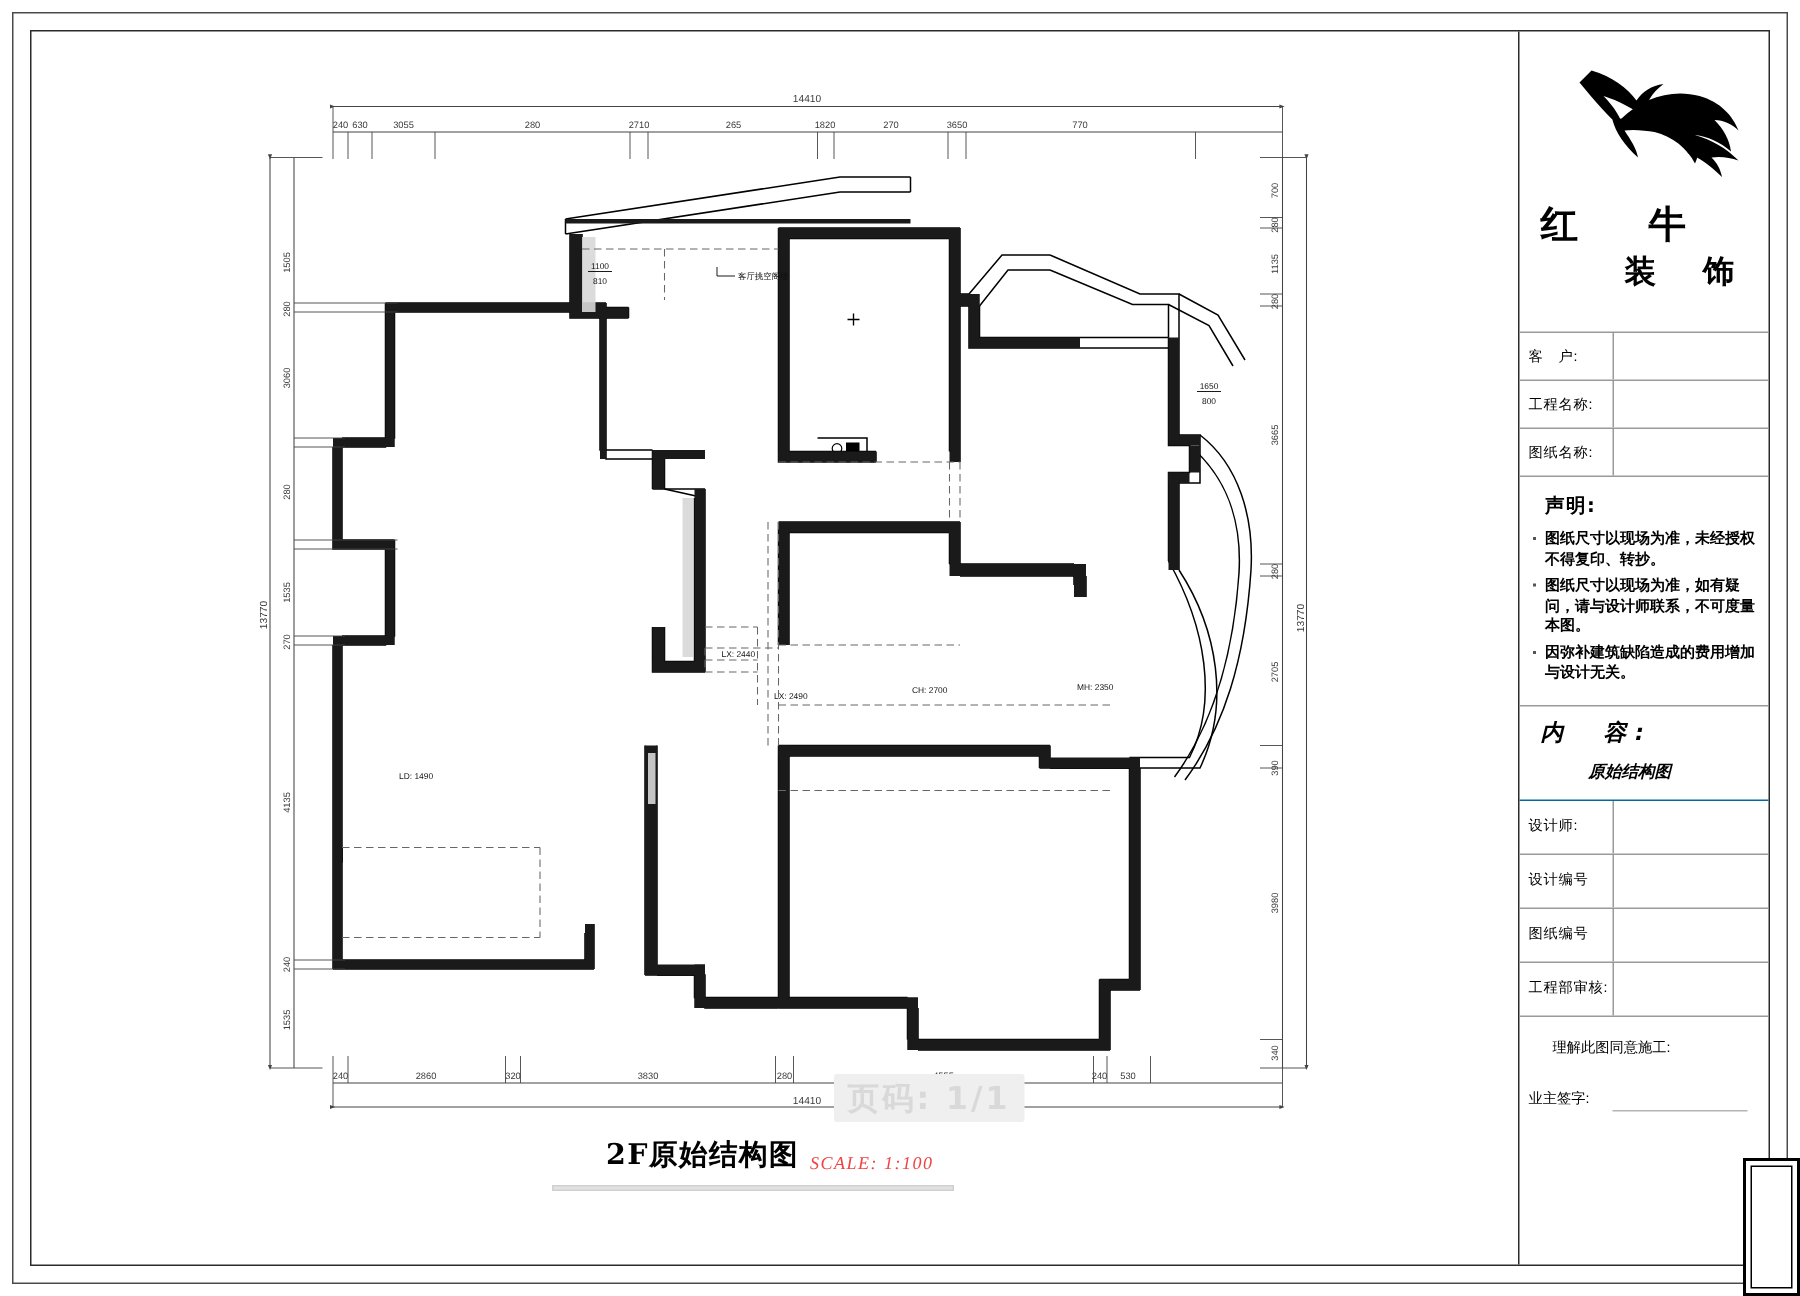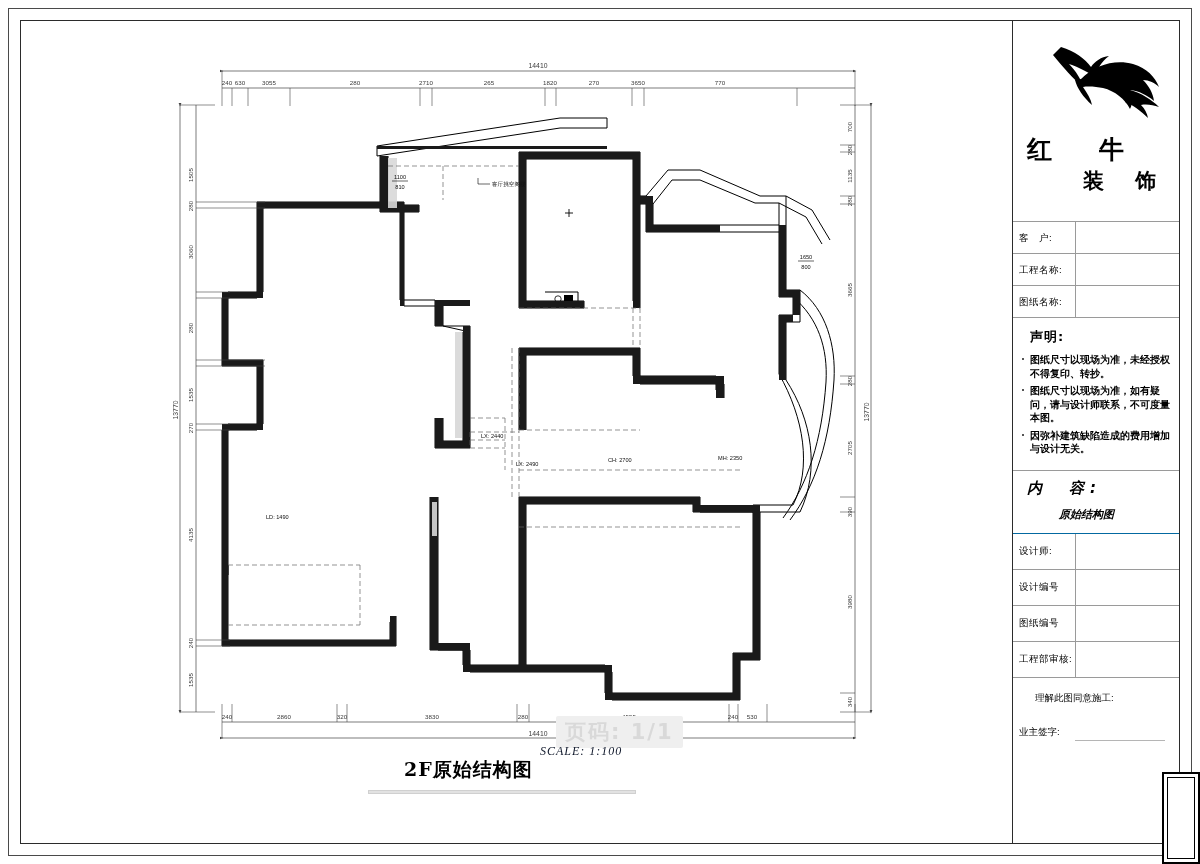--- a/index.html
+++ b/index.html
@@ -88,22 +88,22 @@
   .dimtxt{font-size:6.2px;fill:#3a3a3a;font-family:"Liberation Sans",sans-serif;}
   .dimtxt-lg{font-size:6.8px;fill:#3a3a3a;font-family:"Liberation Sans",sans-serif;}
   .anno{font-size:5.6px;fill:#111;font-family:"Liberation Sans",sans-serif;}
 
   .plan-title{
     position:absolute;left:404px;top:757px;
     font-size:19px;font-weight:bold;letter-spacing:1px;
     font-family:"DejaVu Serif", serif;
   }
   .plan-scale{
-    position:absolute;left:540px;top:744px;
-    font-size:12px;font-style:italic;color:#0f172a;letter-spacing:1px;
+    position:absolute;left:540px;top:768px;
+    font-size:12px;font-style:italic;color:#ef4444;letter-spacing:1px;
     font-family:"Liberation Serif", serif;
   }
   .title-rule{
     position:absolute;left:368px;top:790px;width:268px;height:4px;
     background:#e2e2e2;border:1px solid #d0d0d0;box-sizing:border-box;
   }
   .watermark{
     position:absolute;left:556px;top:716px;
     font-size:21px;font-weight:bold;color:#d9d9d9;letter-spacing:2px;
     font-family:"DejaVu Sans",sans-serif;

